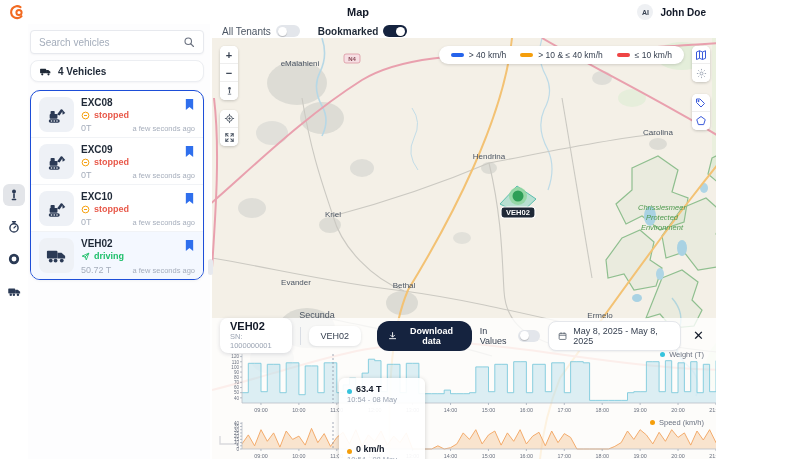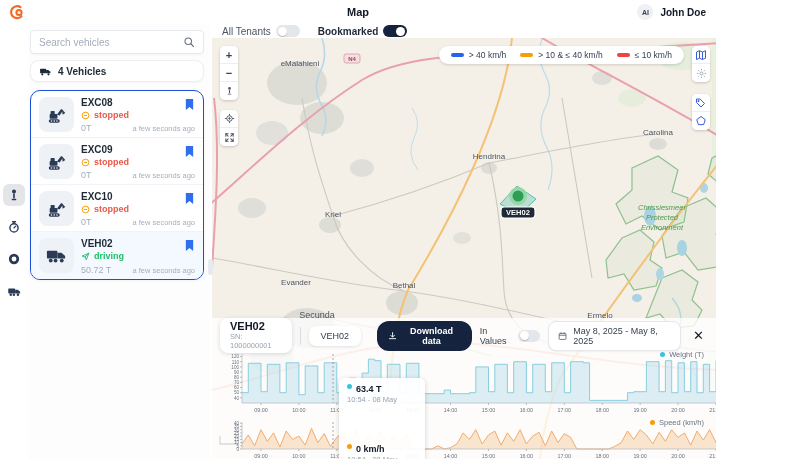--- a/index.html
+++ b/index.html
@@ -81,21 +81,21 @@
   .dl-btn { display:flex; align-items:center; gap:5px; background:#15233f; color:#fff; border:none; border-radius:12px; padding:5px 11px; font-size:9px; font-weight:600; cursor:pointer; }
   .invalues { display:flex; align-items:center; gap:5px; }
   .invalues span { font-size:9px; color:#374151; }
   .date-chip { display:flex; align-items:center; gap:6px; background:#fff; border:1px solid #e5e7eb; border-radius:8px; padding:4px 9px; font-size:9px; color:#374151; cursor:pointer; box-shadow:0 1px 2px rgba(20,30,60,.06); }
   .close-btn { background:none; border:none; font-size:13px; color:#111827; cursor:pointer; padding:0 4px; line-height:1; }
   .charts { position:relative; padding:2px 6px 0 6px; }
   .chart-block { position:relative; }
   .chart-legend { position:absolute; top:0; right:6px; display:flex; align-items:center; gap:4px; font-size:7.5px; color:#6b7280; z-index:3; }
   .chart-legend .dot { width:5px; height:5px; border-radius:50%; }
   .tooltip { position:absolute; left:168px; top:30px; width:86px; height:92px; background:rgba(255,255,255,.93); border-radius:6px; box-shadow:0 1px 5px rgba(0,0,0,.18); padding:6px 8px; display:flex; flex-direction:column; justify-content:space-between; z-index:4; }
-  .tt-entry .v { display:flex; align-items:flex-start; gap:4px; font-size:9px; font-weight:700; color:#111827; }
+  .tt-entry .v { display:flex; align-items:flex-end; gap:4px; font-size:9px; font-weight:700; color:#111827; }
   .tt-entry .v .dot { width:5px; height:5px; border-radius:50%; }
   .tt-entry .tm { font-size:7.5px; color:#9aa3b2; margin-top:1px; }
 </style>
 </head>
 <body>
 
 <div class="app">
 
   <div class="header">
     <span class="logo">

